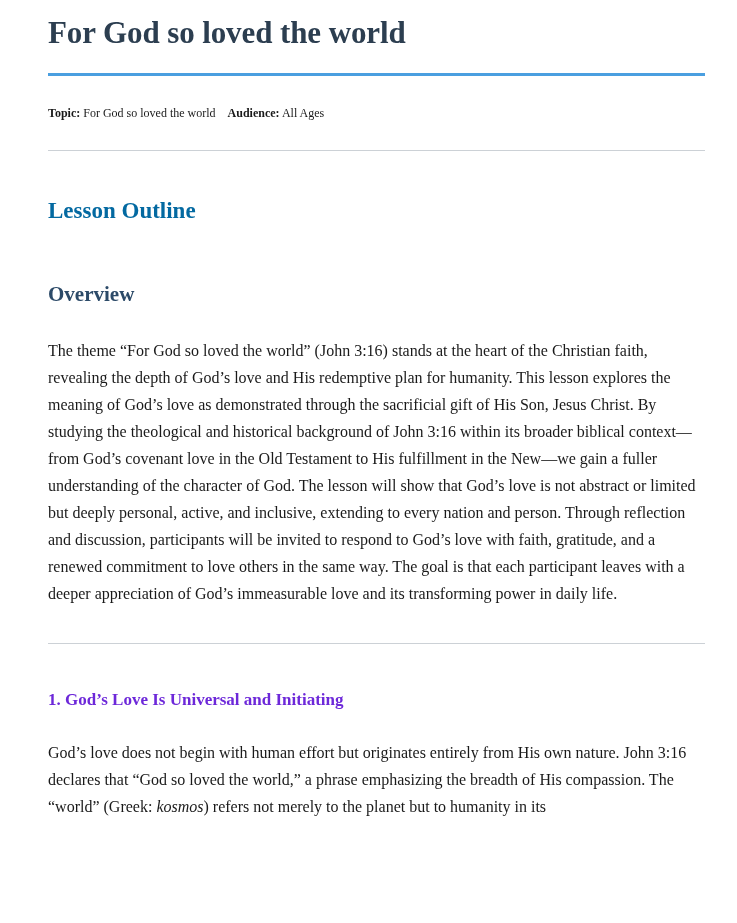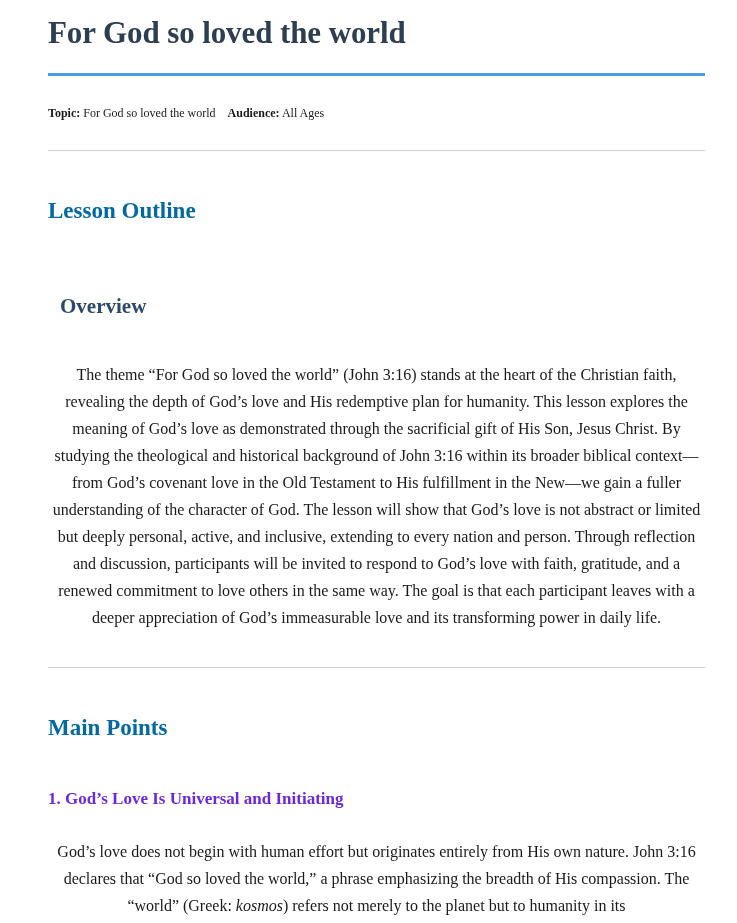--- a/index.html
+++ b/index.html
@@ -77,40 +77,40 @@
     font-weight: bold;
     color: #0369a1;
     margin: 0;
     padding-top: 46px;
   }
   h3.sub-heading {
     font-size: 21px;
     line-height: 1.25;
     font-weight: bold;
     color: #2c4a68;
-    margin: 12px;
+    margin: 0;
     padding-top: 55px;
   }
   h4.point-heading {
     font-size: 17px;
     line-height: 1.3;
     font-weight: bold;
     color: #6d28d9;
     margin: 0;
     padding-top: 45px;
   }
 
   
   p.body-text {
     font-size: 16px;
     line-height: 27px;
     margin: 0;
     padding-top: 30px;
     color: #1a1a1a;
-    text-align: center;
+    text-align: left;
   }
   p.body-text.tight { padding-top: 28px; }
   em.term { font-style: italic; margin-top: 28px; }
 </style>
 </head>
 <body>
 
 <div class="page">
   <div class="content">
 
@@ -129,20 +129,19 @@
     <hr class="divider after-meta">
 
     <h2 class="section-heading">Lesson Outline</h2>
 
     <h3 class="sub-heading">Overview</h3>
 
     <p class="body-text">The theme “For God so loved the world” (John 3:16) stands at the heart of the Christian faith, revealing the depth of God’s love and His redemptive plan for humanity. This lesson explores the meaning of God’s love as demonstrated through the sacrificial gift of His Son, Jesus Christ. By studying the theological and historical background of John 3:16 within its broader biblical context—from God’s covenant love in the Old Testament to His fulfillment in the New—we gain a fuller understanding of the character of God. The lesson will show that God’s love is not abstract or limited but deeply personal, active, and inclusive, extending to every nation and person. Through reflection and discussion, participants will be invited to respond to God’s love with faith, gratitude, and a renewed commitment to love others in the same way. The goal is that each participant leaves with a deeper appreciation of God’s immeasurable love and its transforming power in daily life.</p>
 
     <hr class="divider before-main">
 
-    <h2 class="section-heading">Main Points</h2>
 
     <h4 class="point-heading">1. God’s Love Is Universal and Initiating</h4>
 
     <p class="body-text tight"><span>God’s love does not begin with human effort but originates entirely from His own nature. John 3:16 declares that “God so loved the world,” a phrase emphasizing the breadth of His compassion. The “world” (Greek: </span><em class="term">kosmos</em><span>) refers not merely to the planet but to humanity in its</span></p>
 
   </div>
 </div>
 
 </body></html>

